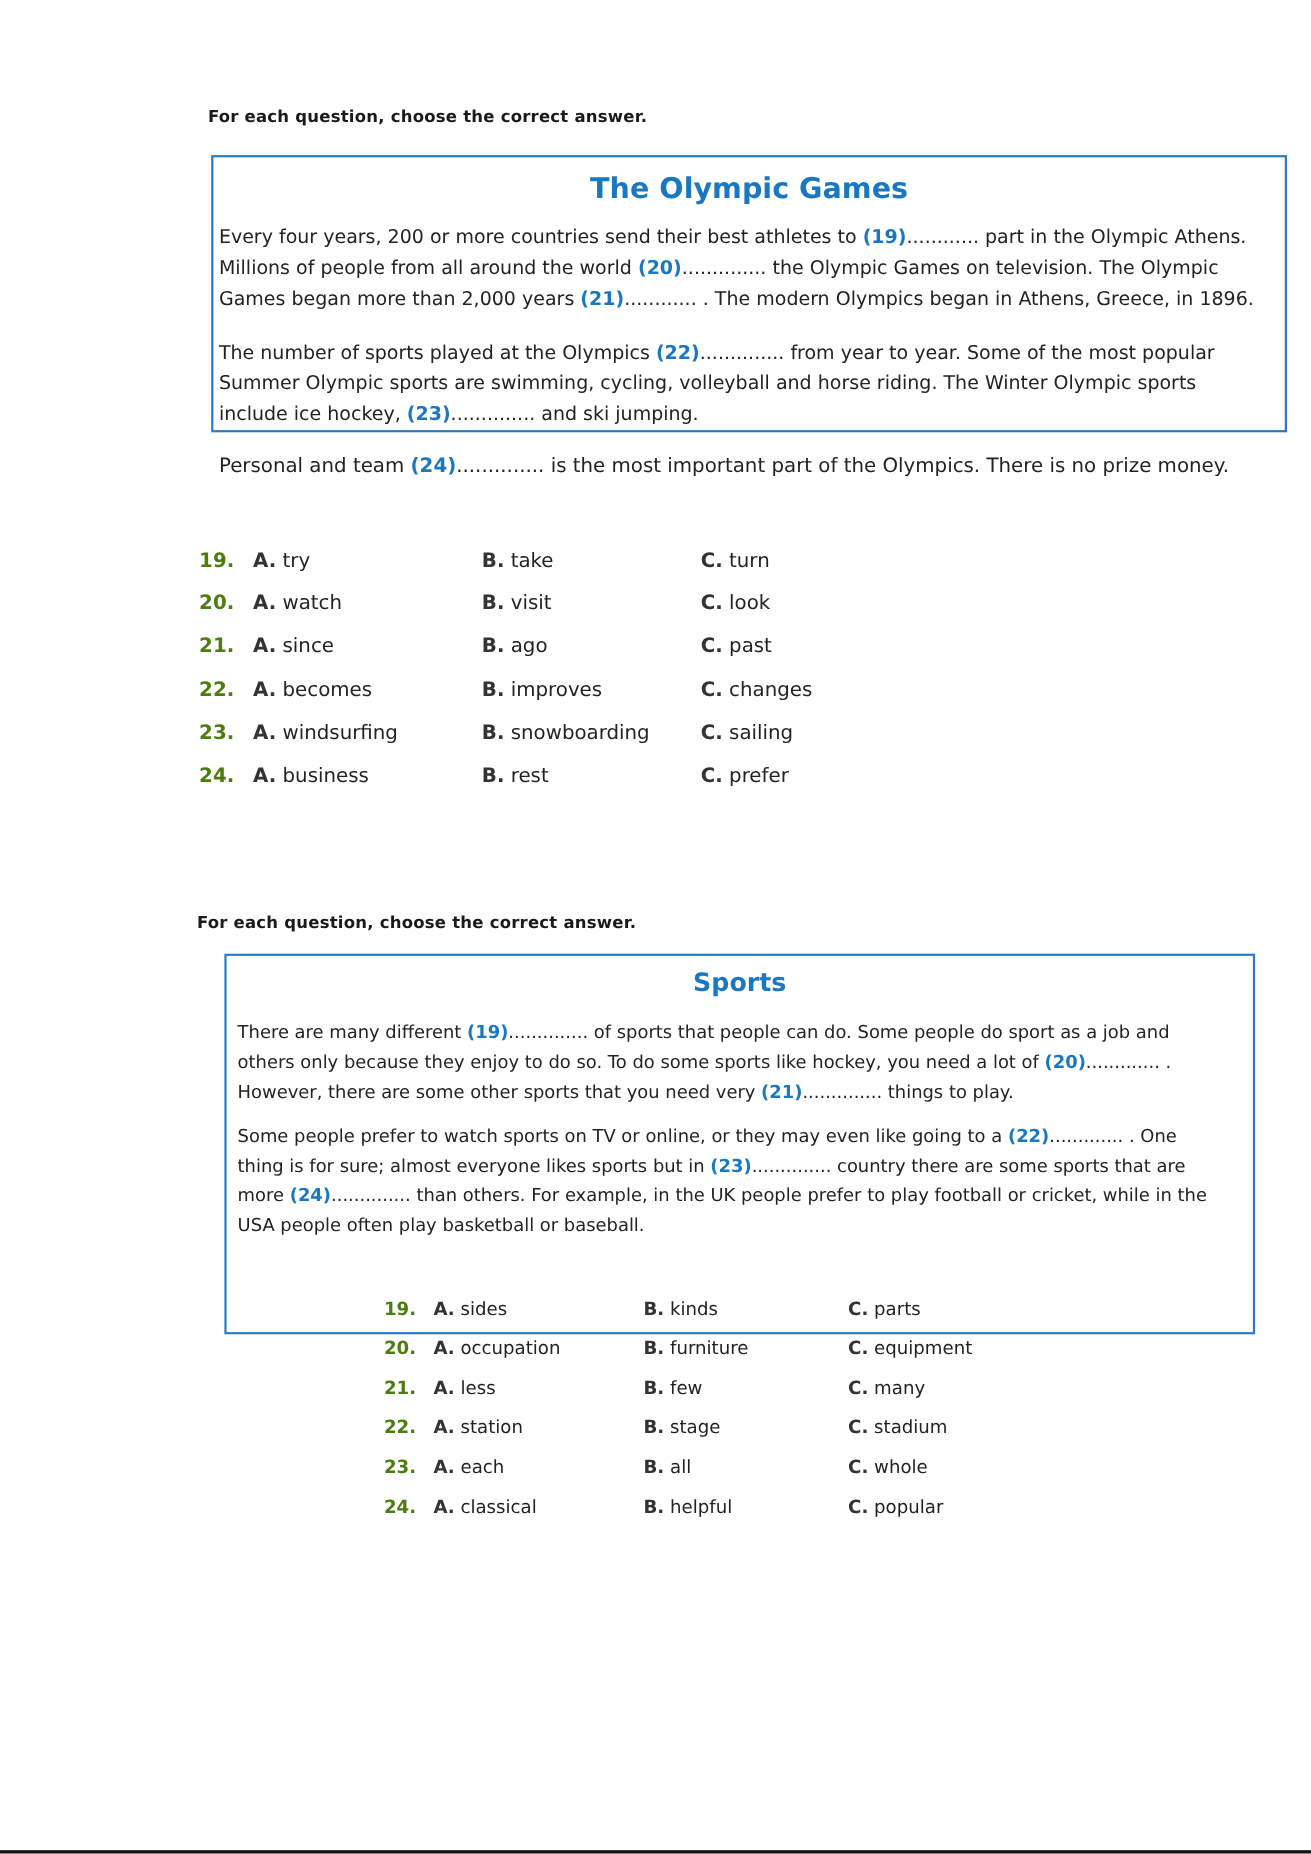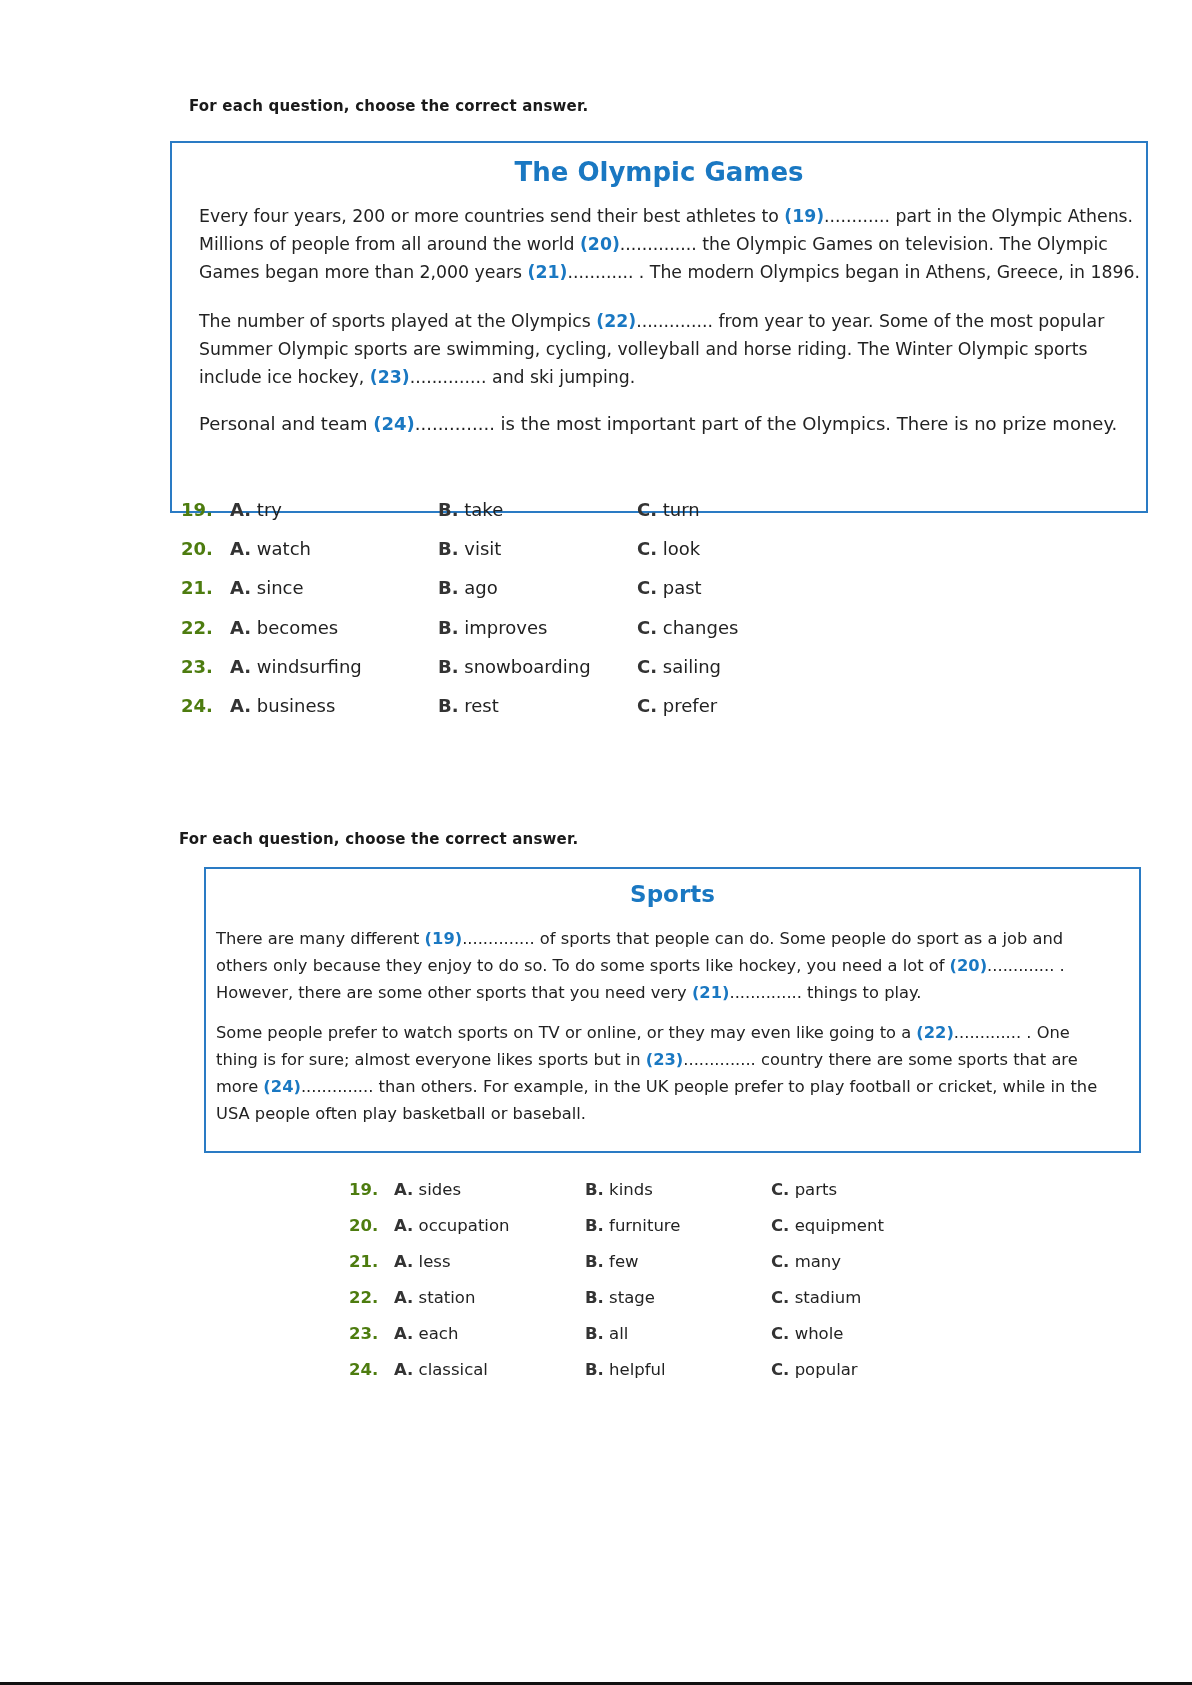--- a/index.html
+++ b/index.html
@@ -30,21 +30,21 @@
     .opt-row .num { position: absolute; color: #4d7c0f; font-weight: bold; }
     .opt-row .opt { position: absolute; }
     .opt-row .letter { font-weight: bold; color: #333; }
     .bottom-rule { position: absolute; left: 0; right: 0; top: 1682px; height: 3px; background: #111; }
   </style>
 </head>
 <body>
 
 <div>
   <div class="instruction" style="left:189px; top:97px;">For each question, choose the correct answer.</div>
-  <div class="box" style="left:170px; top:141px; width:978px; height:372px;">
+  <div class="box" style="left:192px; top:141px; width:978px; height:252px;">
     <div class="box-title" style="top:14px; font-size:26px;">The Olympic Games</div>
   </div>
   <div class="para" style="left:199px; top:202px; font-size:17.3px; line-height:28px;">
       <span class="line"><span>Every four years, 200 or more countries send their best athletes to </span><span class="gap">(19)</span><span>............ part in the Olympic Athens.</span></span>
       <span class="line"><span>Millions of people from all around the world </span><span class="gap">(20)</span><span>.............. the Olympic Games on television. The Olympic</span></span>
       <span class="line"><span>Games began more than 2,000 years </span><span class="gap">(21)</span><span>............ . The modern Olympics began in Athens, Greece, in 1896.</span></span>
     </div>
   <div class="para" style="left:199px; top:307px; font-size:17.3px; line-height:28px;">
       <span class="line"><span>The number of sports played at the Olympics </span><span class="gap">(22)</span><span>.............. from year to year. Some of the most popular</span></span>
       <span class="line"><span>Summer Olympic sports are swimming, cycling, volleyball and horse riding. The Winter Olympic sports</span></span>
@@ -88,21 +88,21 @@
         <span class="num" style="left: 181px;">24.</span>
         <span class="opt" style="left: 230px;"><span class="letter">A.</span><span> business</span></span>
         <span class="opt" style="left: 438px;"><span class="letter">B.</span><span> rest</span></span>
         <span class="opt" style="left: 637px;"><span class="letter">C.</span><span> prefer</span></span>
       </div>
     </div>
 </div>
 
 <div>
   <div class="instruction" style="left:179px; top:830px;">For each question, choose the correct answer.</div>
-  <div class="box" style="left:204px; top:867px; width:937px; height:286px;">
+  <div class="box" style="left:204px; top:867px; width:937px; height:346px;">
     <div class="box-title" style="top:12px; font-size:23px;">Sports</div>
   </div>
   <div class="para" style="left:216px; top:925px; font-size:16.3px; line-height:27px;">
       <span class="line"><span>There are many different </span><span class="gap">(19)</span><span>.............. of sports that people can do. Some people do sport as a job and</span></span>
       <span class="line"><span>others only because they enjoy to do so. To do some sports like hockey, you need a lot of </span><span class="gap">(20)</span><span>............. .</span></span>
       <span class="line"><span>However, there are some other sports that you need very </span><span class="gap">(21)</span><span>.............. things to play.</span></span>
     </div>
   <div class="para" style="left:216px; top:1019px; font-size:16.3px; line-height:27px;">
       <span class="line"><span>Some people prefer to watch sports on TV or online, or they may even like going to a </span><span class="gap">(22)</span><span>............. .  One</span></span>
       <span class="line"><span>thing is for sure; almost everyone likes sports but in </span><span class="gap">(23)</span><span>.............. country there are some sports that are</span></span>

